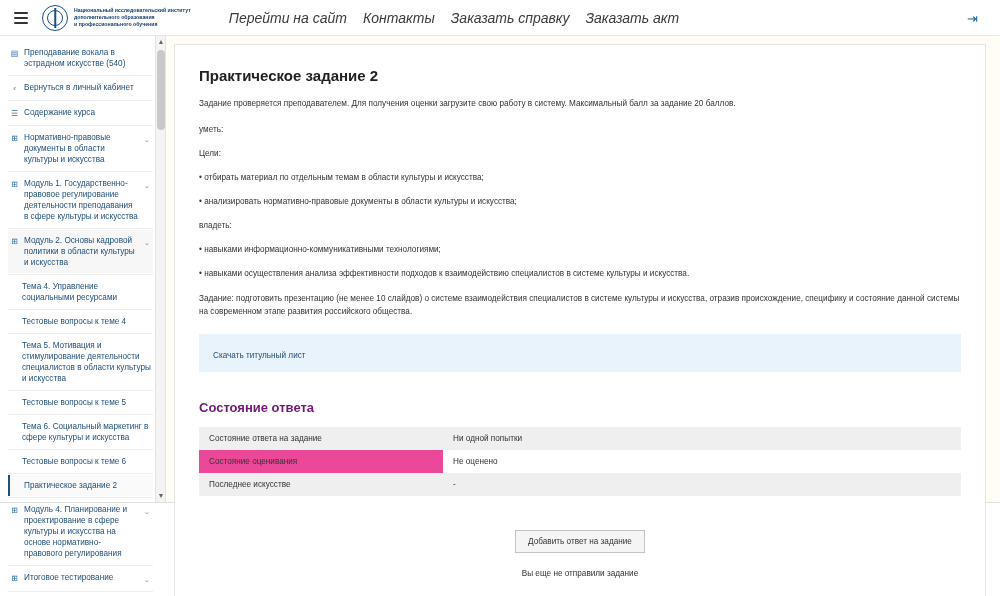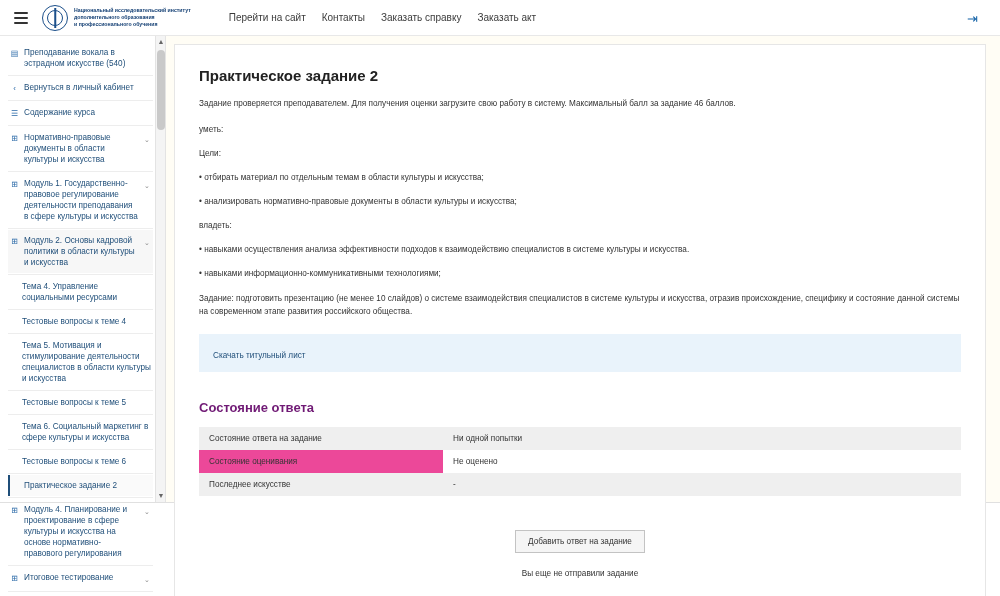--- a/index.html
+++ b/index.html
@@ -50,21 +50,21 @@
   }
   .brand-text {
     font-size: 5.2px;
     line-height: 7px;
     color: #123e73;
     font-weight: bold;
     max-width: 120px;
   }
   .topnav { display: flex; align-items:center; gap: 16px; margin-left: 38px; }
   .topnav a {
-    font-size: 10px; color: #3b3b3b; text-decoration: none; white-space: nowrap;
+    font-size: 14px; color: #3b3b3b; text-decoration: none; white-space: nowrap; font-style: italic;
   }
   .logout-icon {
     position: absolute; right: 22px; top: 50%; transform: translateY(-50%);
     color: #1664a8; font-size: 13px; cursor: pointer; line-height: 1;
   }
 
   
   .body-wrap { display: flex; height: 466px; }
 
   
@@ -301,28 +301,28 @@
       <div class="sb-scroll">
         <div class="arrow-up">▲</div>
         <div class="thumb"></div>
         <div class="arrow-down">▼</div>
       </div>
     </div>
 
     <div class="main">
       <div class="card">
         <h1 class="title">Практическое задание 2</h1>
-        <p class="lead">Задание проверяется преподавателем. Для получения оценки загрузите свою работу в систему. Максимальный балл за задание 46 баллов.</p>
+        <p class="lead">Задание проверяется преподавателем. Для получения оценки загрузите свою работу в систему. Максимальный балл за задание 20 баллов.</p>
         <p class="body">уметь:</p>
         <p class="body">Цели:</p>
         <p class="bullet">• отбирать материал по отдельным темам в области культуры и искусства;</p>
         <p class="bullet">• анализировать нормативно-правовые документы в области культуры и искусства;</p>
         <p class="body">владеть:</p>
+        <p class="bullet">• навыками информационно-коммуникативными технологиями;</p>
         <p class="bullet">• навыками осуществления анализа эффективности подходов к взаимодействию специалистов в системе культуры и искусства.</p>
-        <p class="bullet">• навыками информационно-коммуникативными технологиями;</p>
         <p class="para">Задание: подготовить презентацию (не менее 10 слайдов) о системе взаимодействия специалистов в системе культуры и искусства, отразив происхождение, специфику и состояние данной системы на современном этапе развития российского общества.</p>
 
         <div class="download-bar">
           <a href="#">Скачать титульный лист</a>
         </div>
 
         <h2 class="sub">Состояние ответа</h2>
 
         <table class="status">
           <tbody>

